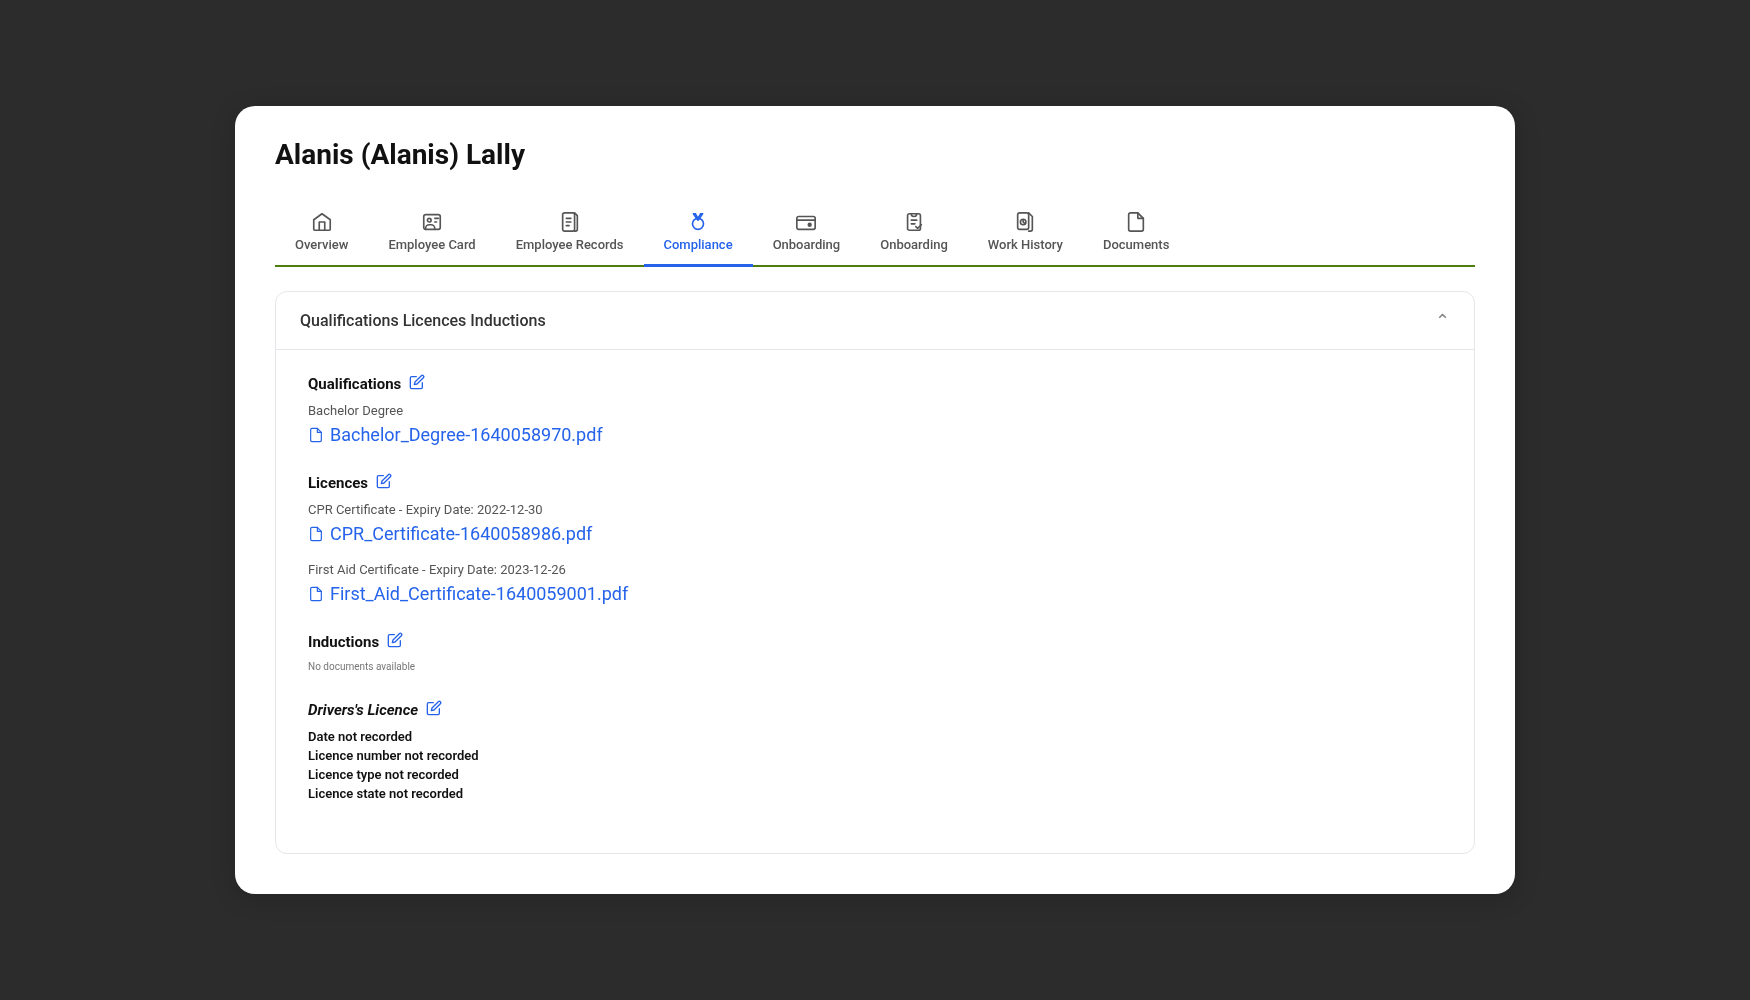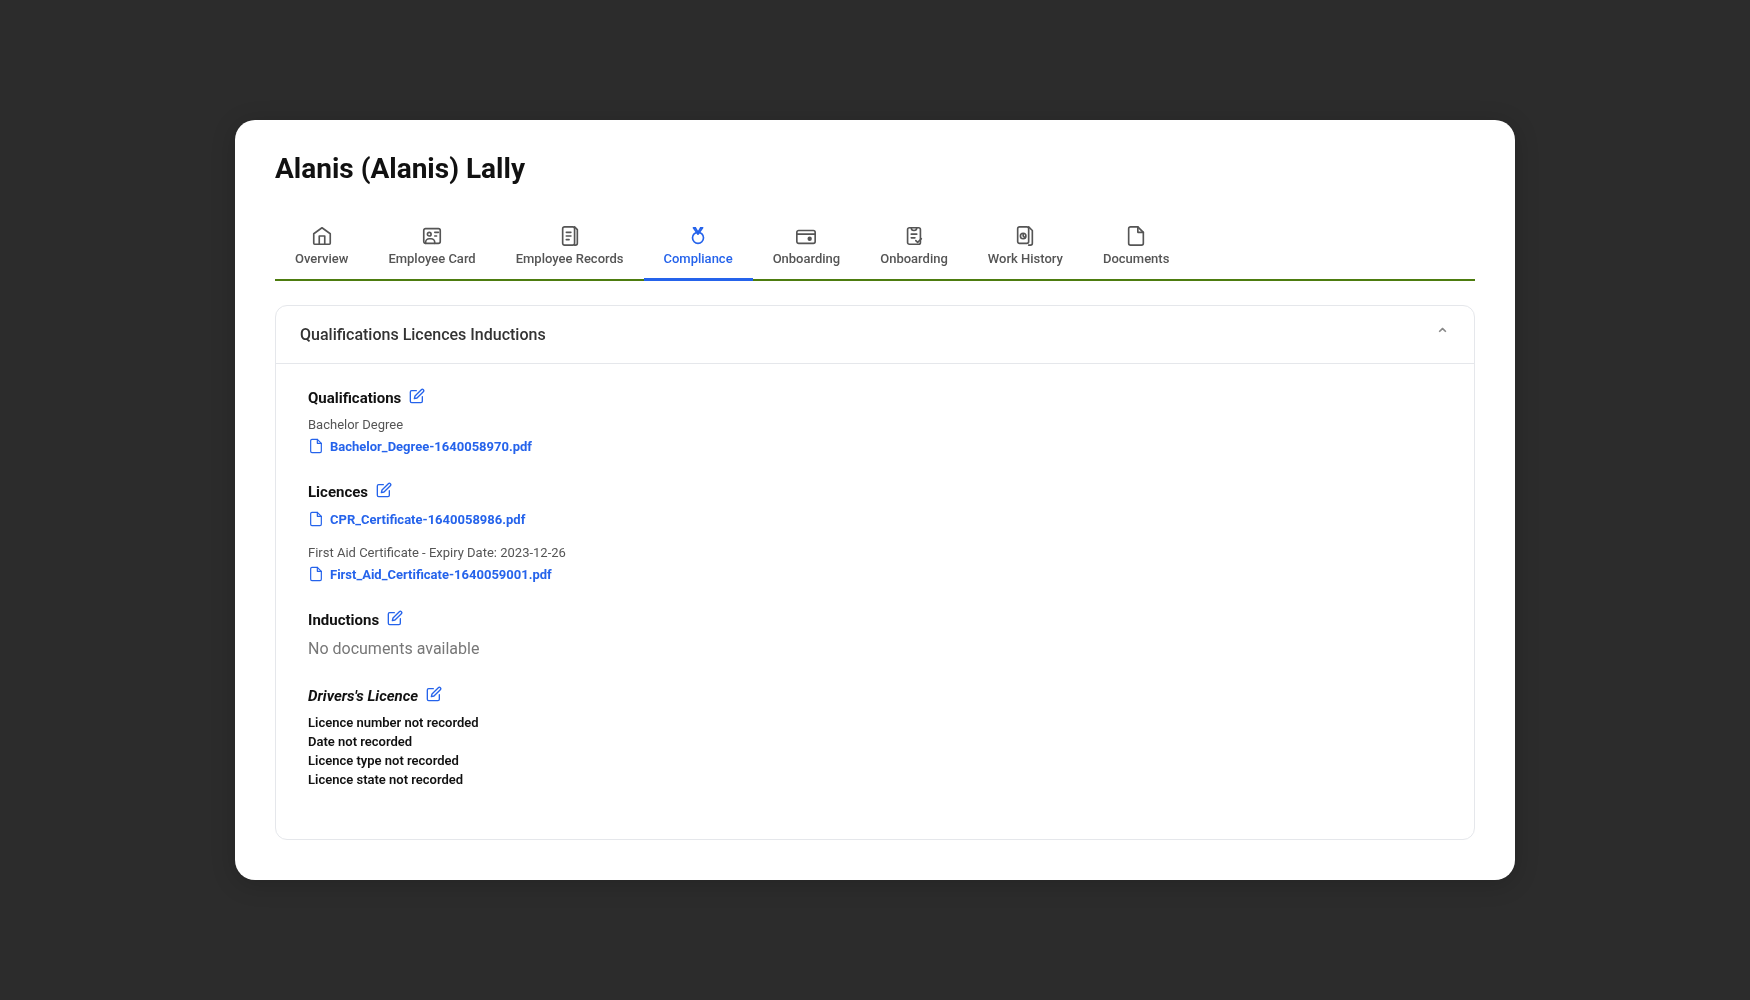--- a/index.html
+++ b/index.html
@@ -112,33 +112,32 @@
     .doc-type-label {
       font-size: 13px;
       color: #555;
       margin-bottom: 6px;
     }
     .doc-link {
       display: flex;
       align-items: center;
       gap: 6px;
       color: #2563eb;
-      font-size: 13px;
+      font-size: 18px;
       cursor: pointer;
       text-decoration: none;
       margin-bottom: 14px;
-      font-weight: bold;
     }
     .doc-file-icon {
       width: 16px;
       height: 16px;
       flex-shrink: 0;
     }
     .no-docs {
-      font-size: 16px;
+      font-size: 10px;
       color: #777;
       margin-bottom: 8px;
     }
     .drivers-title {
       font-size: 15px;
       font-weight: 700;
       color: #111;
       display: flex;
       align-items: center;
       gap: 8px;
@@ -292,20 +291,21 @@
           <span>Licences</span>
           <span class="edit-icon">
             <svg width="16" height="16" viewBox="0 0 24 24" fill="none" stroke="#2563eb" stroke-width="2" stroke-linecap="round" stroke-linejoin="round">
               <path d="M11 4H4a2 2 0 00-2 2v14a2 2 0 002 2h14a2 2 0 002-2v-7"></path>
               <path d="M18.5 2.5a2.121 2.121 0 013 3L12 15l-4 1 1-4 9.5-9.5z"></path>
             </svg>
           </span>
         </div>
 
         <div class="licence-entry">
+          <div class="doc-type-label">CPR Certificate - Expiry Date: 2022-12-30</div>
           <a class="doc-link">
             <svg class="doc-file-icon" viewBox="0 0 24 24" fill="none" stroke="#2563eb" stroke-width="1.8" stroke-linecap="round" stroke-linejoin="round">
               <path d="M14 2H6a2 2 0 00-2 2v16a2 2 0 002 2h12a2 2 0 002-2V8z"></path>
               <polyline points="14 2 14 8 20 8"></polyline>
             </svg>
             <span>CPR_Certificate-1640058986.pdf</span>
           </a>
         </div>
 
         <div class="licence-entry">
@@ -336,21 +336,21 @@
       <div class="sub-section">
         <div class="drivers-title">
           <span>Drivers's Licence</span>
           <span class="edit-icon">
             <svg width="16" height="16" viewBox="0 0 24 24" fill="none" stroke="#2563eb" stroke-width="2" stroke-linecap="round" stroke-linejoin="round">
               <path d="M11 4H4a2 2 0 00-2 2v14a2 2 0 002 2h14a2 2 0 002-2v-7"></path>
               <path d="M18.5 2.5a2.121 2.121 0 013 3L12 15l-4 1 1-4 9.5-9.5z"></path>
             </svg>
           </span>
         </div>
+        <div class="field-row">Date not recorded</div>
         <div class="field-row">Licence number not recorded</div>
-        <div class="field-row">Date not recorded</div>
         <div class="field-row">Licence type not recorded</div>
         <div class="field-row">Licence state not recorded</div>
       </div>
 
     </div>
   </div>
 </div>
 
 </body></html>

